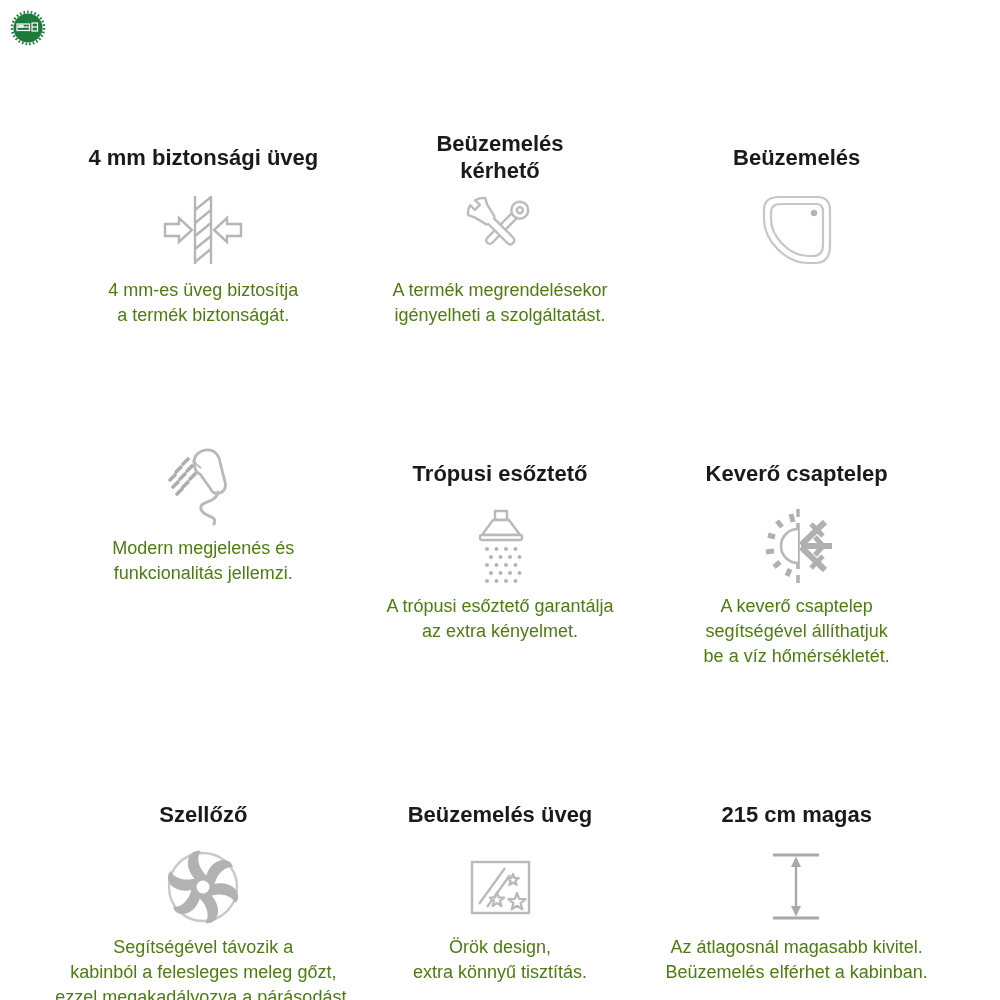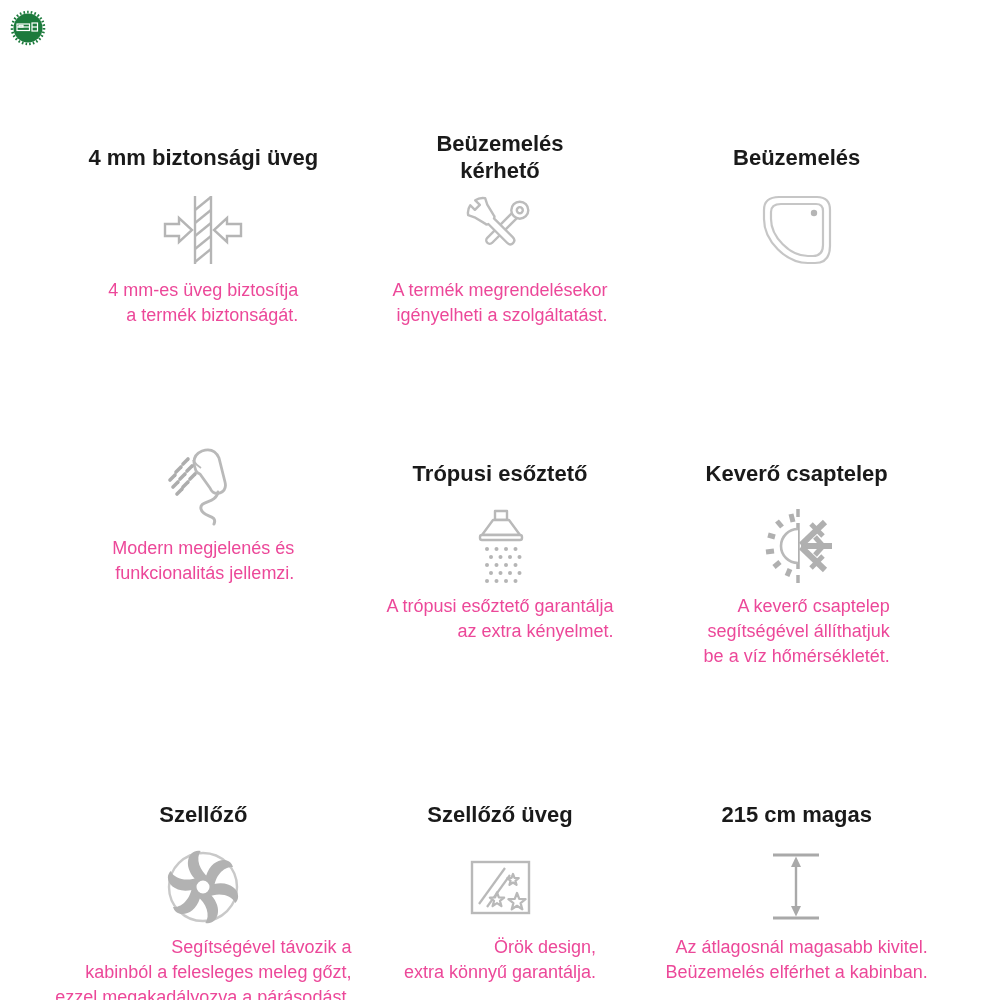--- a/index.html
+++ b/index.html
@@ -12,21 +12,21 @@
     position:absolute;left:55px;top:128px;width:890px;
     display:grid;grid-template-columns:repeat(3,1fr);row-gap:116px;
   }
   .feature{display:flex;flex-direction:column;align-items:center;text-align:center;}
   .feature-title{
     margin:0;min-height:58px;display:flex;align-items:center;justify-content:center;
     font-size:22px;line-height:27px;font-weight:700;color:#1a1a1a;white-space:pre;
   }
   .feature-icon{height:84px;margin:2px 0 6px;display:flex;align-items:center;justify-content:center;}
   .feature-desc{
-    margin:0;font-size:18px;line-height:25px;color:#ec4899;white-space:pre;text-align:right;
+    margin:0;font-size:18px;line-height:25px;color:#4d7c0f;white-space:pre;
   }
 </style>
 </head>
 <body>
 
 <div class="logo-badge">
   <svg width="38" height="38" viewBox="0 0 38 38">
     <circle cx="19" cy="19" r="14.5" fill="#1c7a3c"></circle>
     <circle cx="19" cy="19" r="16" fill="none" stroke="#1c7a3c" stroke-width="2.6" stroke-dasharray="1.6 2.1"></circle>
     <g stroke="#ffffff" fill="none" stroke-width="1.2">
@@ -207,35 +207,35 @@
         </g>
         <circle cx="40" cy="40" r="9" fill="#fff" stroke="#b2b2b2" stroke-width="5"></circle>
       </svg>
     </div>
     <p class="feature-desc">Segítségével távozik a
 kabinból a felesleges meleg gőzt,
 ezzel megakadályozva a párásodást.</p>
   </div>
 
   <div class="feature">
-    <h3 class="feature-title">Szellőző üveg</h3>
+    <h3 class="feature-title">Beüzemelés üveg</h3>
     <div class="feature-icon">
       <svg width="80" height="80" viewBox="0 0 80 80">
         <rect x="12" y="15" width="57" height="51" fill="#fff" stroke="#b9b9b9" stroke-width="2.4"></rect>
         <line x1="19" y1="57" x2="45" y2="21" stroke="#b9b9b9" stroke-width="2.2"></line>
         <line x1="27" y1="60" x2="50" y2="28" stroke="#b9b9b9" stroke-width="2.2"></line>
         <g fill="#fff" stroke="#b9b9b9" stroke-linejoin="round">
           <path transform="translate(53 33) scale(6)" stroke-width="0.37" d="M0,-1 L0.247,-0.34 0.951,-0.309 0.399,0.13 0.588,0.809 0,0.42 -0.588,0.809 -0.399,0.13 -0.951,-0.309 -0.247,-0.34 Z"></path>
           <path transform="translate(37 53) scale(7.5)" stroke-width="0.3" d="M0,-1 L0.247,-0.34 0.951,-0.309 0.399,0.13 0.588,0.809 0,0.42 -0.588,0.809 -0.399,0.13 -0.951,-0.309 -0.247,-0.34 Z"></path>
           <path transform="translate(57 55) scale(9)" stroke-width="0.25" d="M0,-1 L0.247,-0.34 0.951,-0.309 0.399,0.13 0.588,0.809 0,0.42 -0.588,0.809 -0.399,0.13 -0.951,-0.309 -0.247,-0.34 Z"></path>
         </g>
       </svg>
     </div>
     <p class="feature-desc">Örök design,
-extra könnyű garantálja.</p>
+extra könnyű tisztítás.</p>
   </div>
 
   <div class="feature">
     <h3 class="feature-title">215 cm magas</h3>
     <div class="feature-icon">
       <svg width="80" height="80" viewBox="0 0 80 80">
         <line x1="16" y1="8" x2="62" y2="8" stroke="#a9a9a9" stroke-width="3"></line>
         <line x1="16" y1="71" x2="62" y2="71" stroke="#a9a9a9" stroke-width="3"></line>
         <line x1="39" y1="14" x2="39" y2="65" stroke="#a9a9a9" stroke-width="2.4"></line>
         <polygon points="39,9.5 34,20 44,20" fill="#a9a9a9"></polygon>

